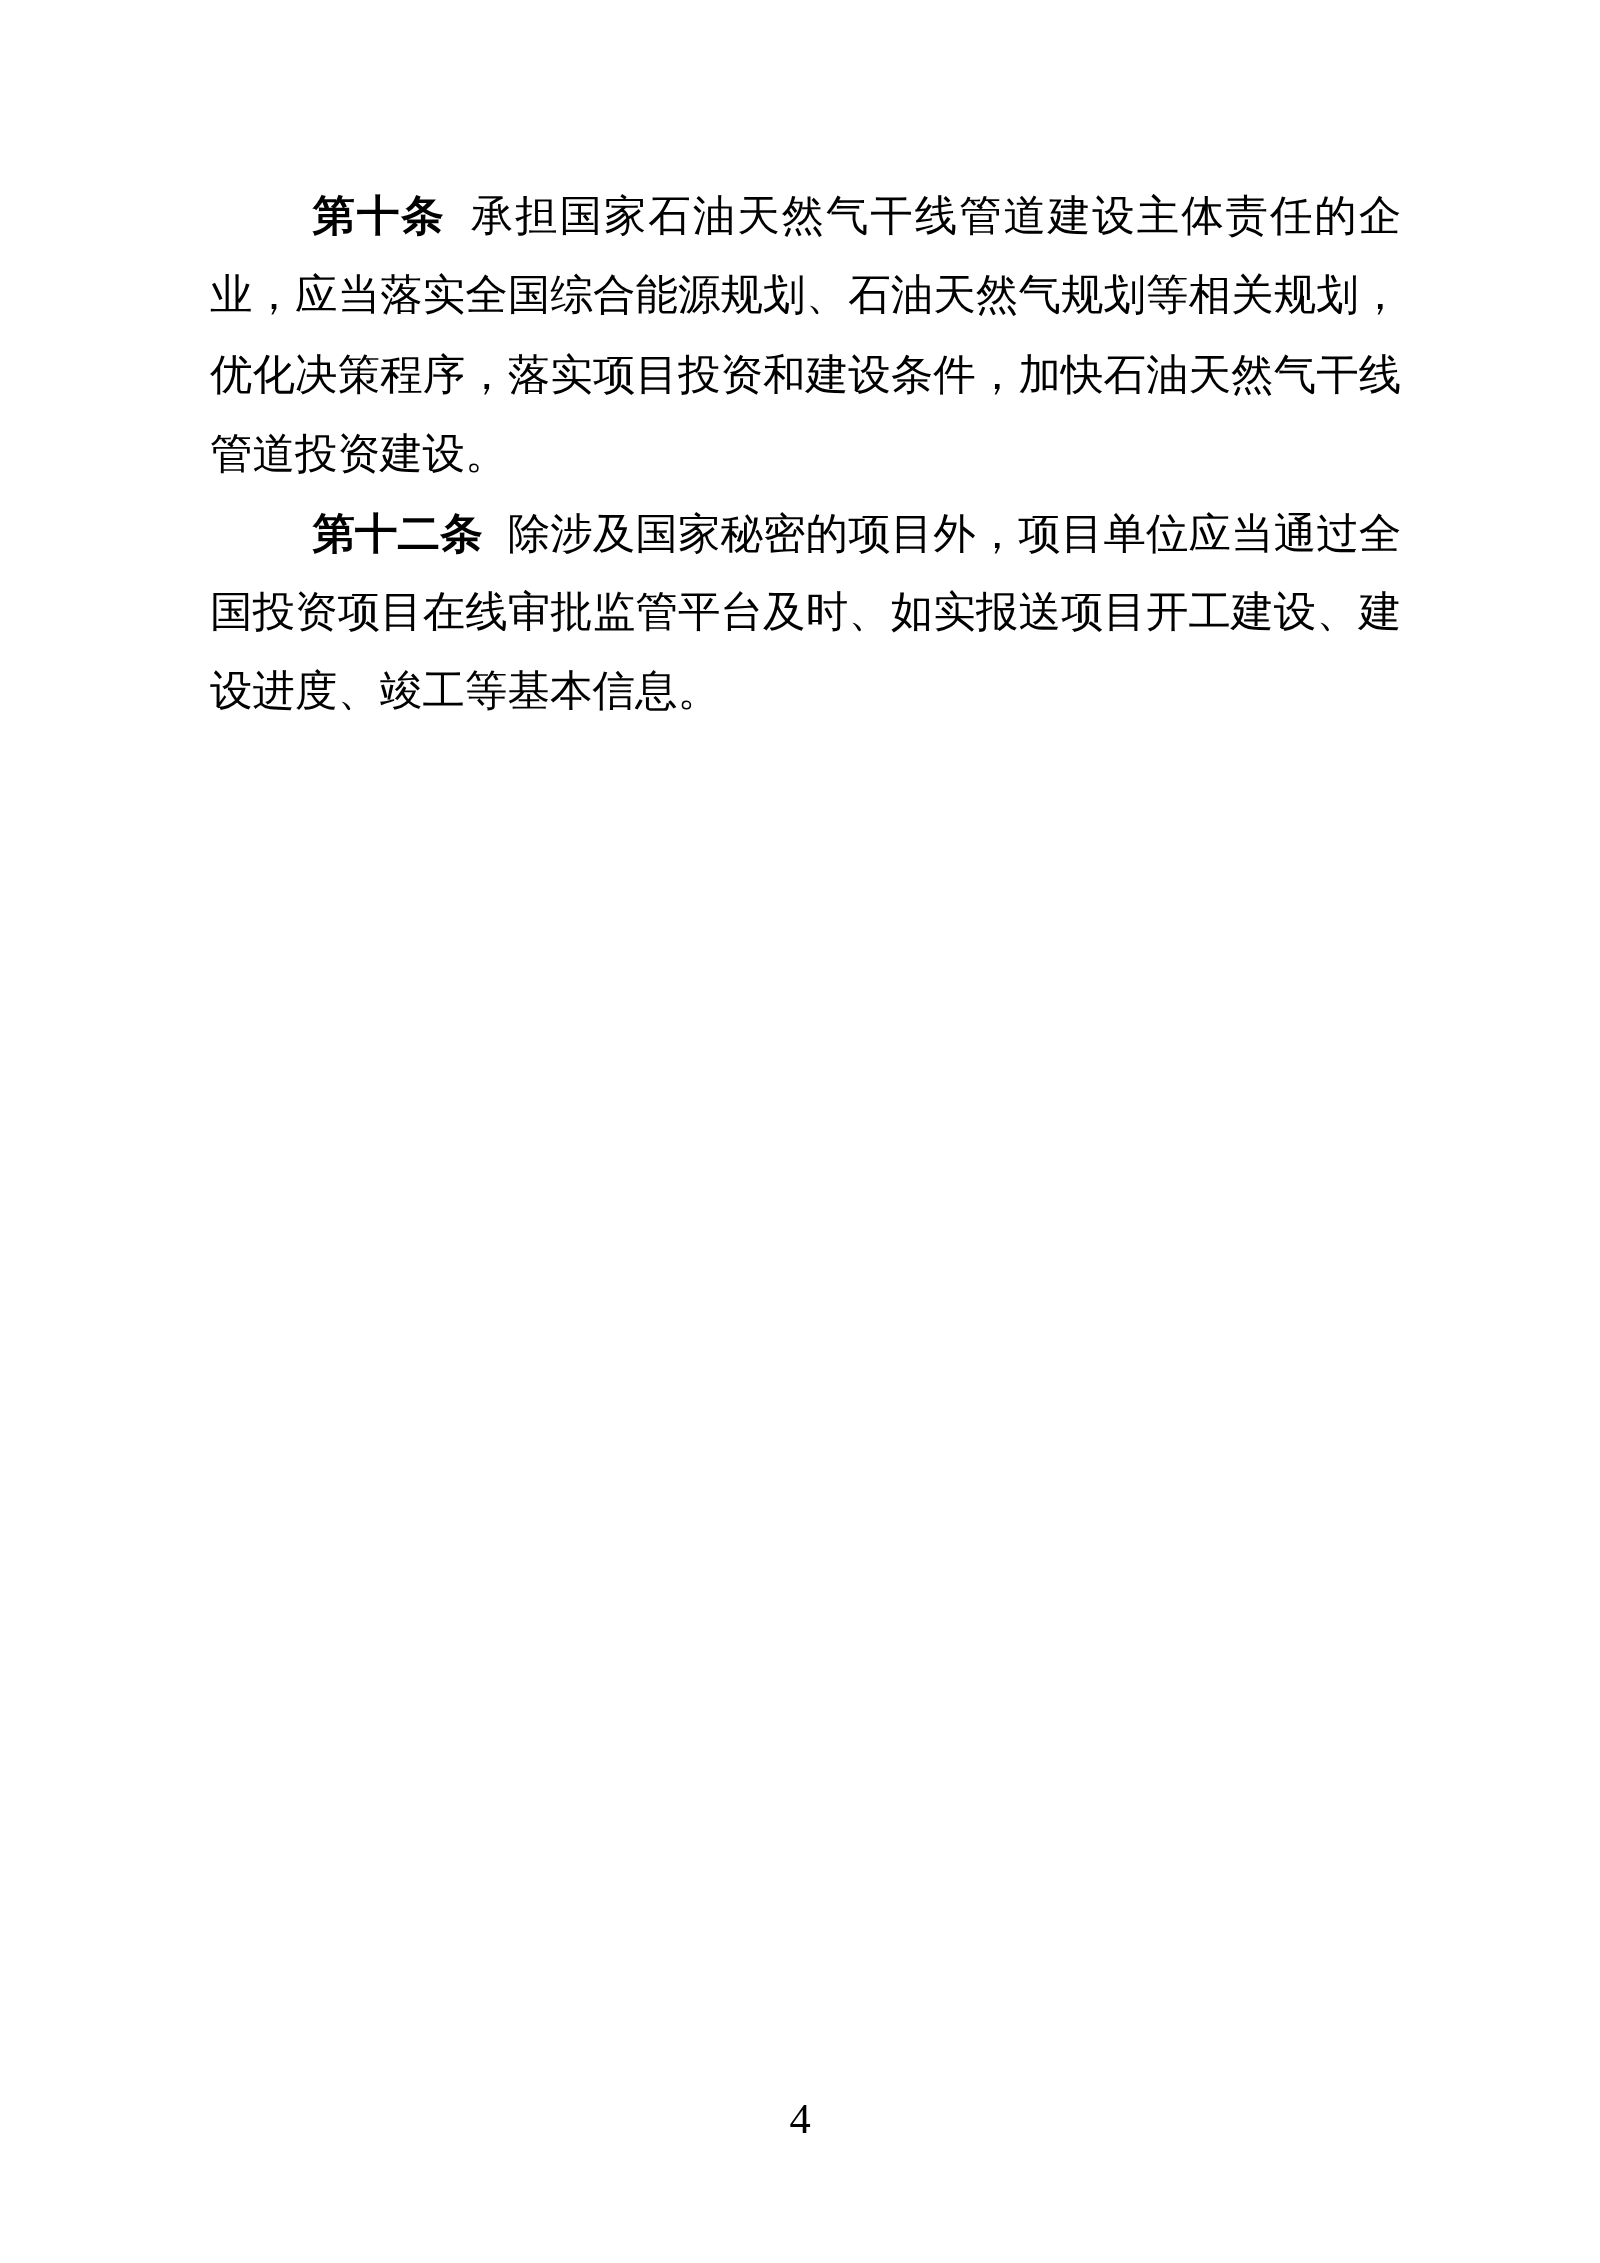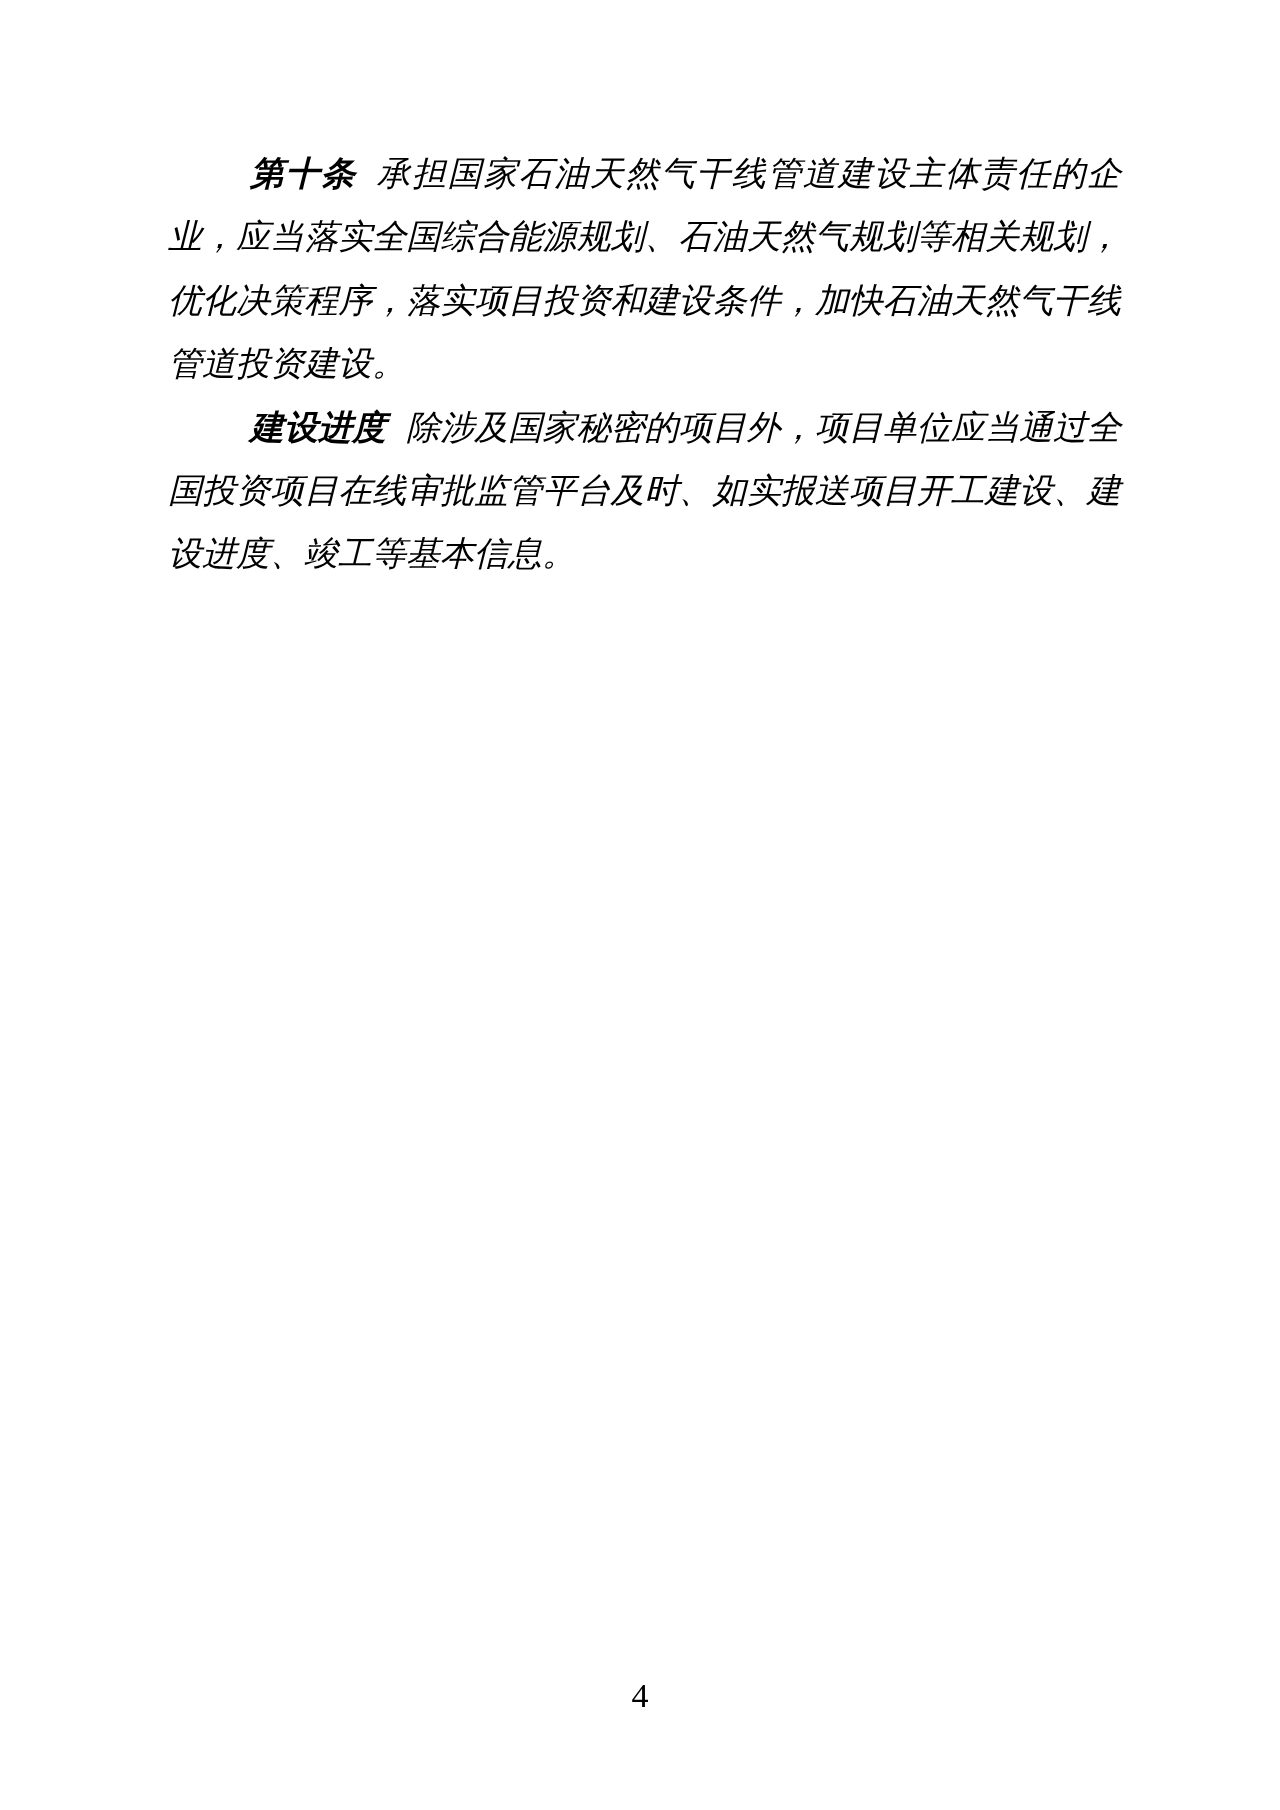--- a/index.html
+++ b/index.html
@@ -12,21 +12,20 @@
     width: 1280px;
     height: 1810px;
     background: #ffffff;
     overflow: hidden;
   }
   .doc-body {
     position: absolute;
     left: 168px;
     top: 142px;
     width: 953px;
-    font-style: italic;
   }
   .para {
     margin: 0;
     padding: 0;
     font-family: "Liberation Serif", "DejaVu Serif", serif;
     font-size: 34px;
     line-height: 63.4px;
     color: #000000;
     text-align: justify;
     text-indent: 82px;
@@ -59,20 +58,20 @@
   <div class="doc-body">
 
     <p class="para">
       <span class="article-label">第十条</span><span>承担国家石油天然气干线管道建设主体责任的企业，应当落实全国综合能源规划、石油天然气规划等相关规划，优化决策程序，落实项目投资和建设条件，加快石油天然气干线管道投资建设。</span>
     </p>
 
 
 
 
     <p class="para">
-      <span class="article-label">建设进度</span><span>除涉及国家秘密的项目外，项目单位应当通过全国投资项目在线审批监管平台及时、如实报送项目开工建设、建设进度、竣工等基本信息。</span>
+      <span class="article-label">第十二条</span><span>除涉及国家秘密的项目外，项目单位应当通过全国投资项目在线审批监管平台及时、如实报送项目开工建设、建设进度、竣工等基本信息。</span>
     </p>
 
   </div>
 
   <div class="page-footer">4</div>
 
 </div>
 
 </body></html>

